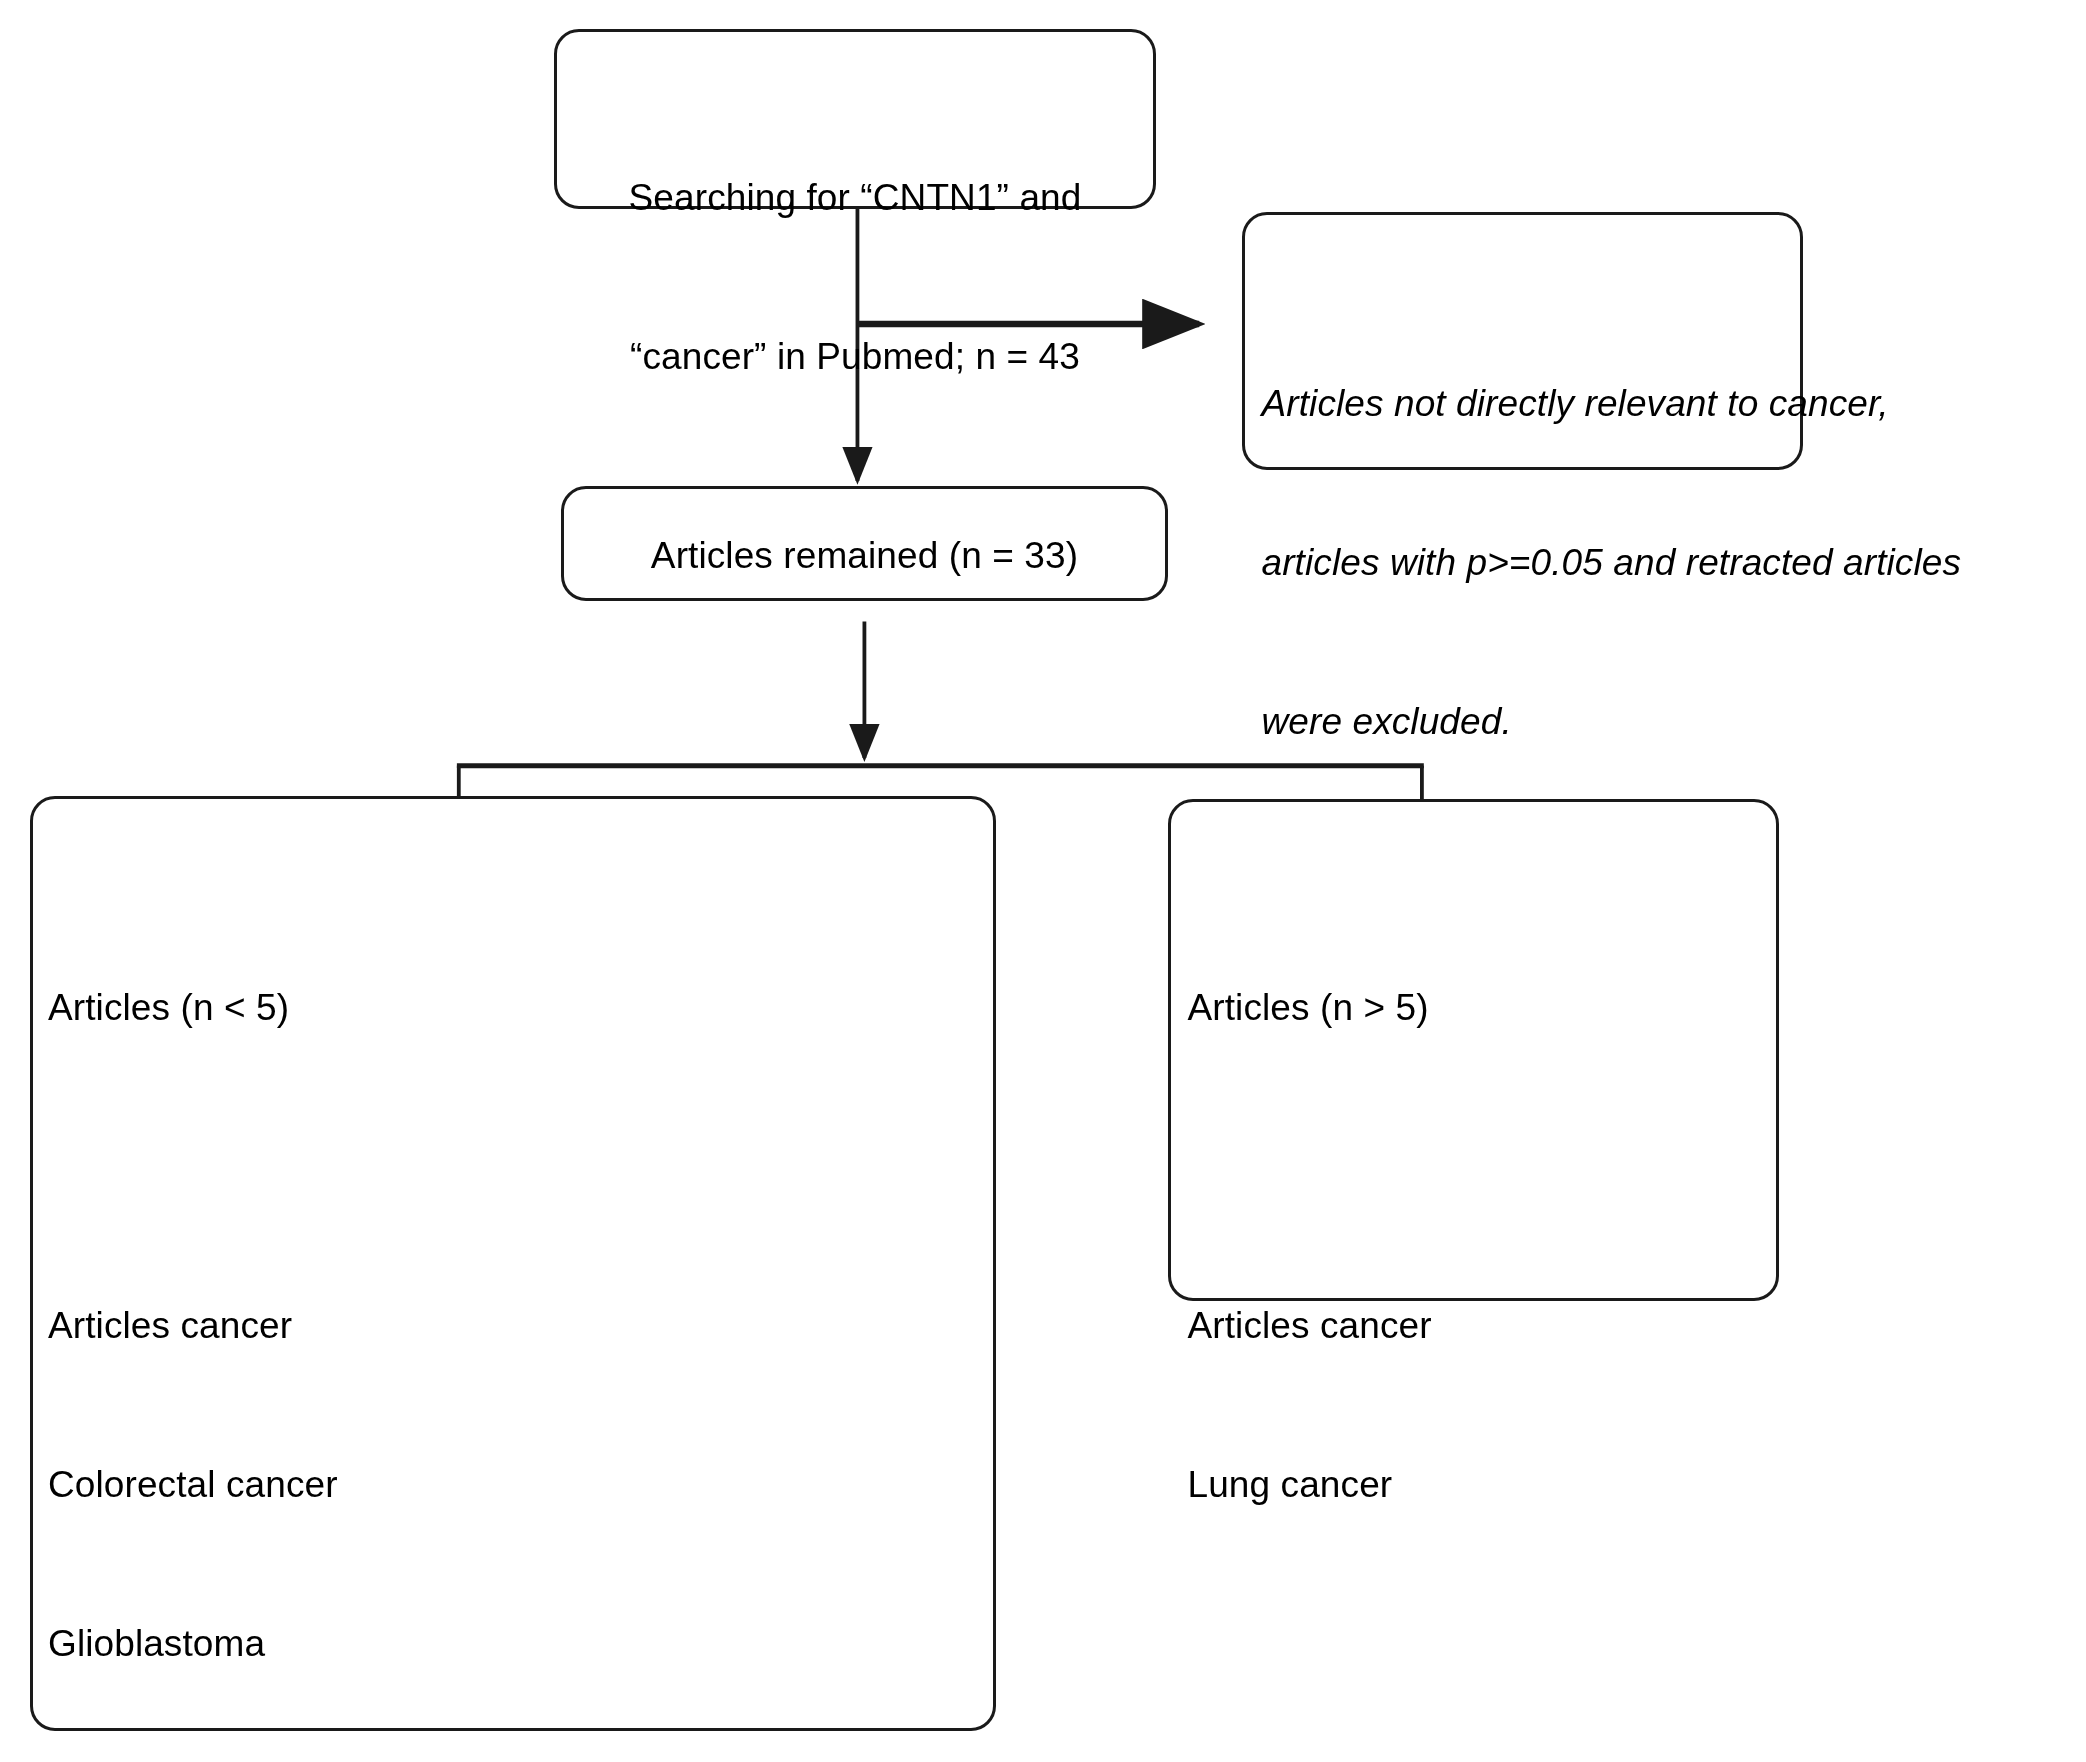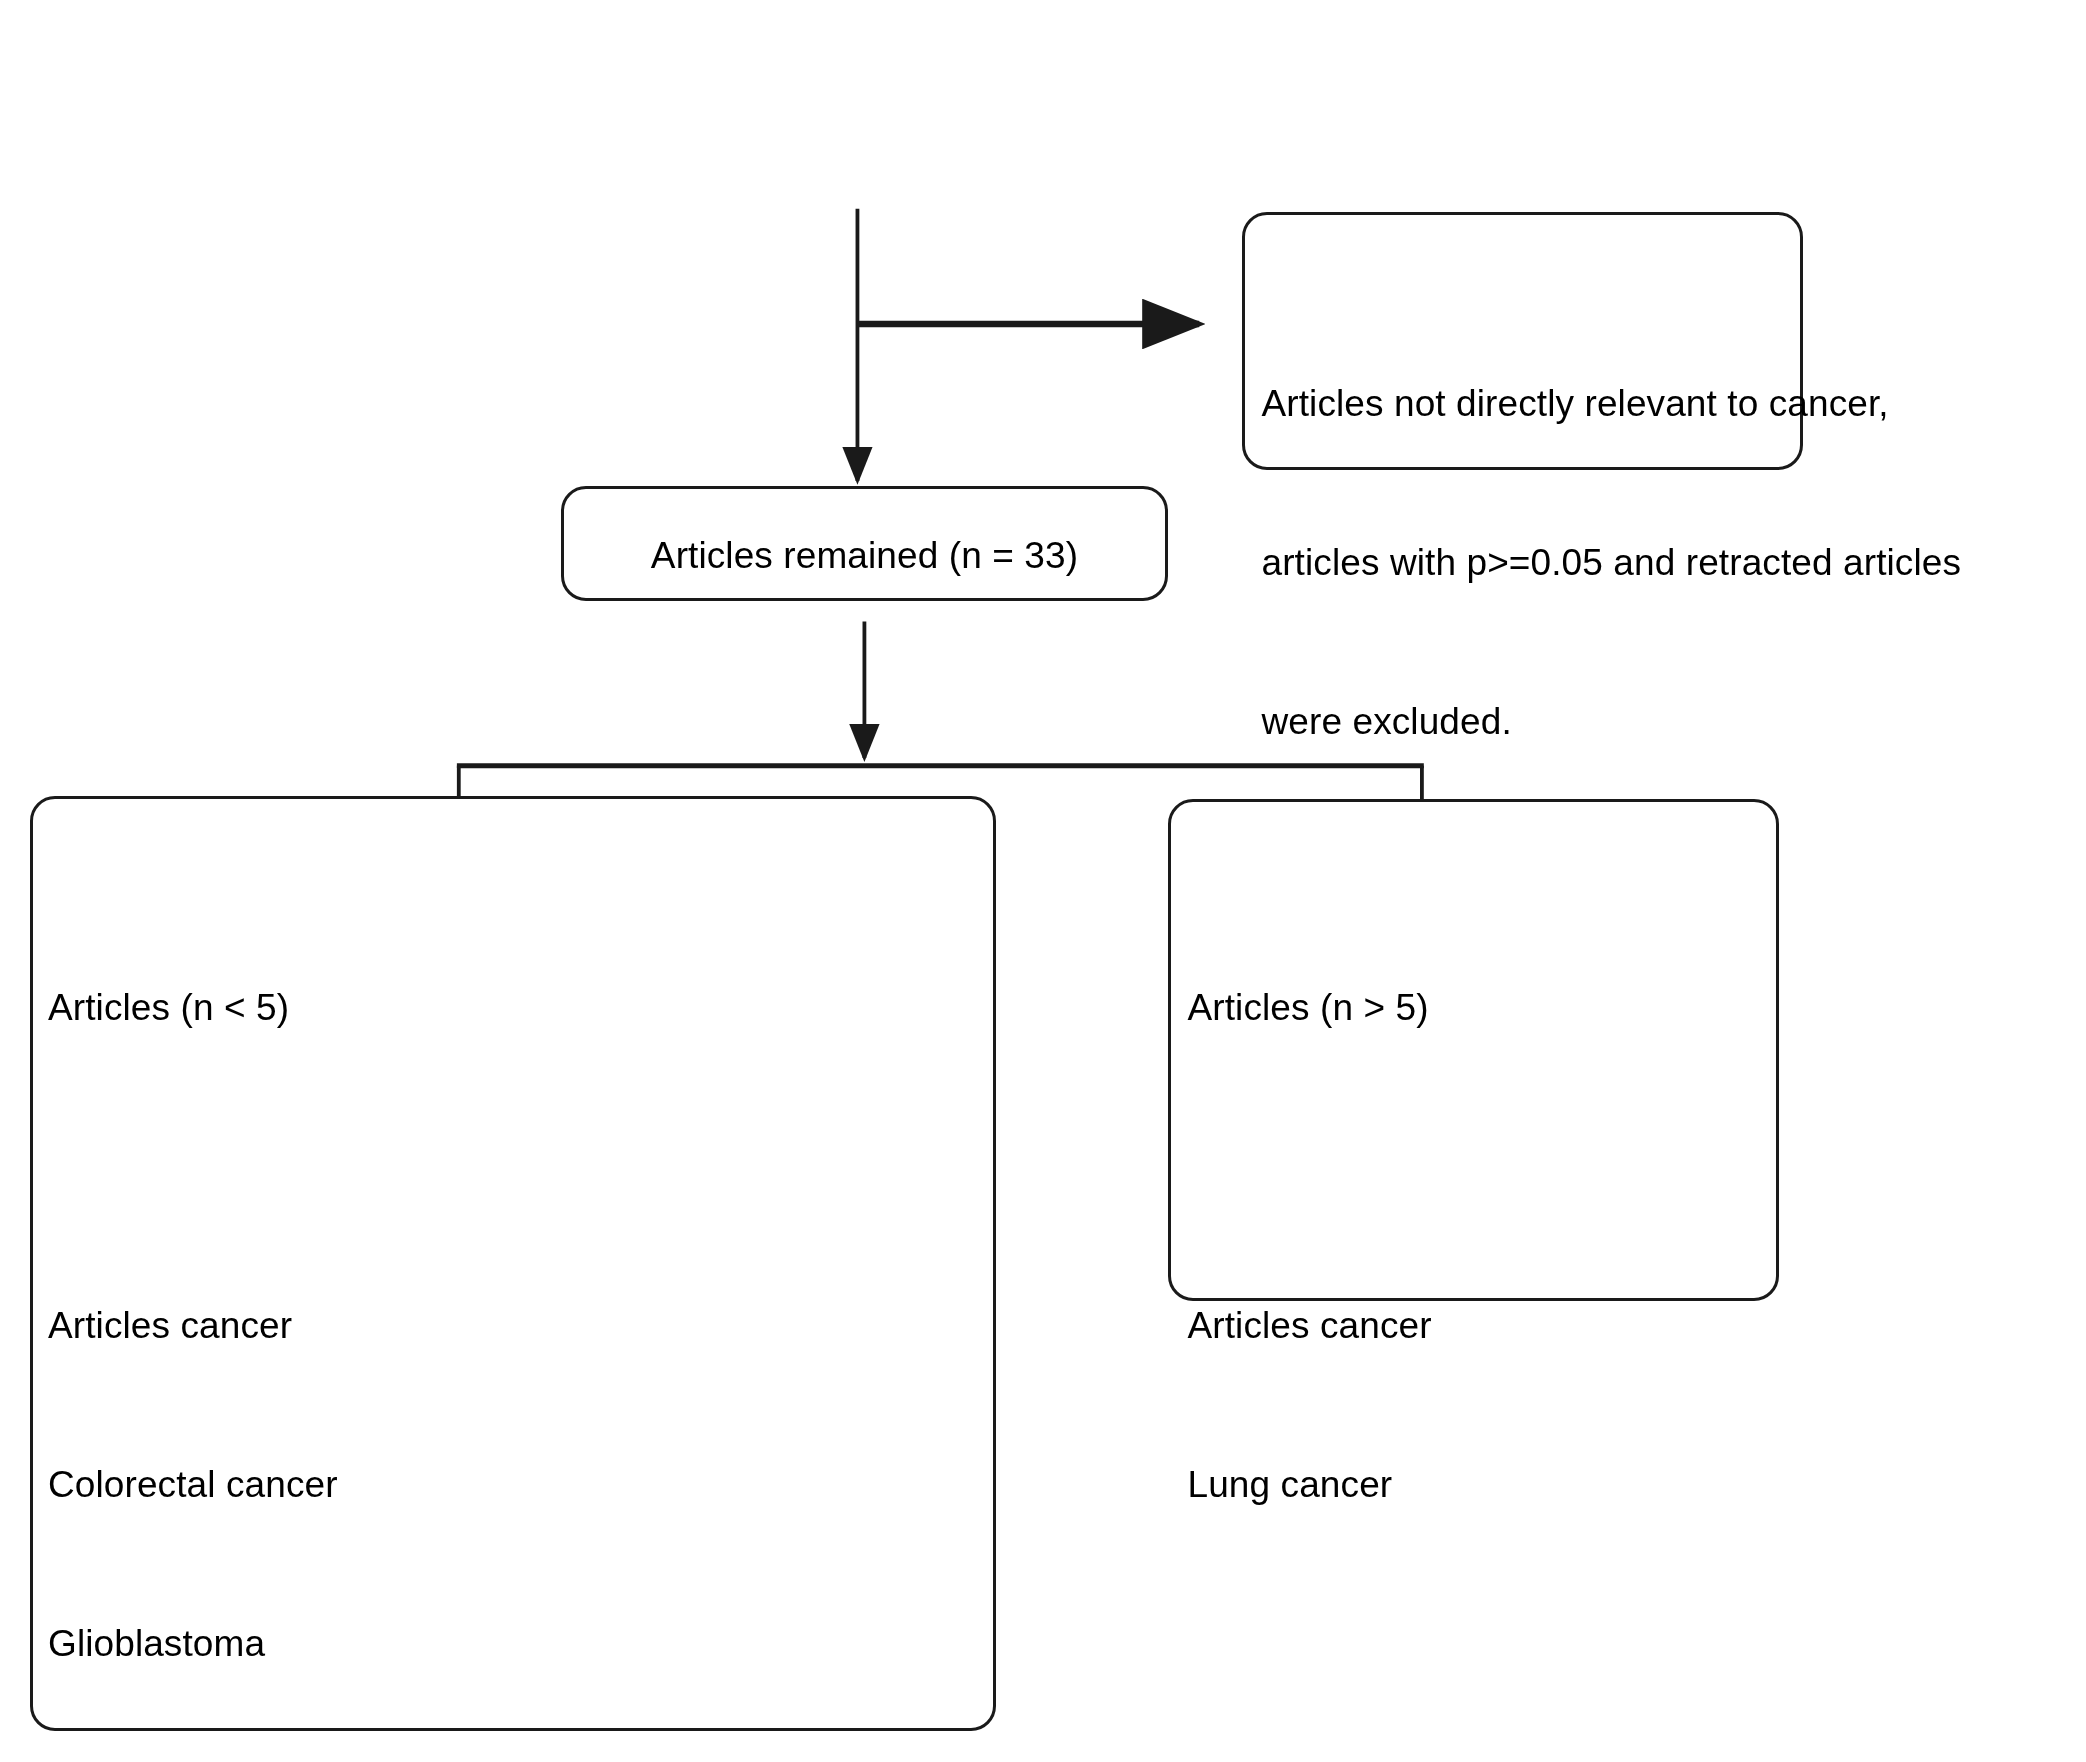--- a/index.html
+++ b/index.html
@@ -65,23 +65,29 @@
 
     <line x1="1366" y1="982" x2="1366" y2="1198" stroke="#1a1a1a" stroke-width="6" marker-end="url(#arrowhead)"></line>
 
     <line x1="722" y1="1210" x2="2250" y2="1210" stroke="#1a1a1a" stroke-width="8"></line>
 
     <line x1="725" y1="1210" x2="725" y2="1262" stroke="#1a1a1a" stroke-width="6"></line>
 
     <line x1="2247" y1="1210" x2="2247" y2="1266" stroke="#1a1a1a" stroke-width="6"></line>
   </svg>
 
+  <div class="node" style="left:554px; top:29px; width:602px; height:180px;">
+    <div class="node-text centered-text" style="left:0; top:33px;">
+      <span class="list-line">Searching for “CNTN1” and</span>
+      <span class="list-line">“cancer” in Pubmed; n = 43</span>
+    </div>
+  </div>
 
   <div class="node" style="left:1242px; top:212px; width:561px; height:258px;">
-    <div class="node-text" style="left:16.5px; top:56px;">
+    <div class="node-text" style="left:16.5px; top:56px;font-style:italic;">
       <span class="list-line">Articles not directly relevant to cancer,</span>
       <span class="list-line">articles with p&gt;=0.05 and retracted articles</span>
       <span class="list-line">were excluded.</span>
     </div>
   </div>
 
   <div class="node" style="left:561px; top:486px; width:607px; height:115px;">
     <div class="node-text centered-text" style="left:0; top:40px;">Articles remained (n = 33)</div>
   </div>
 

